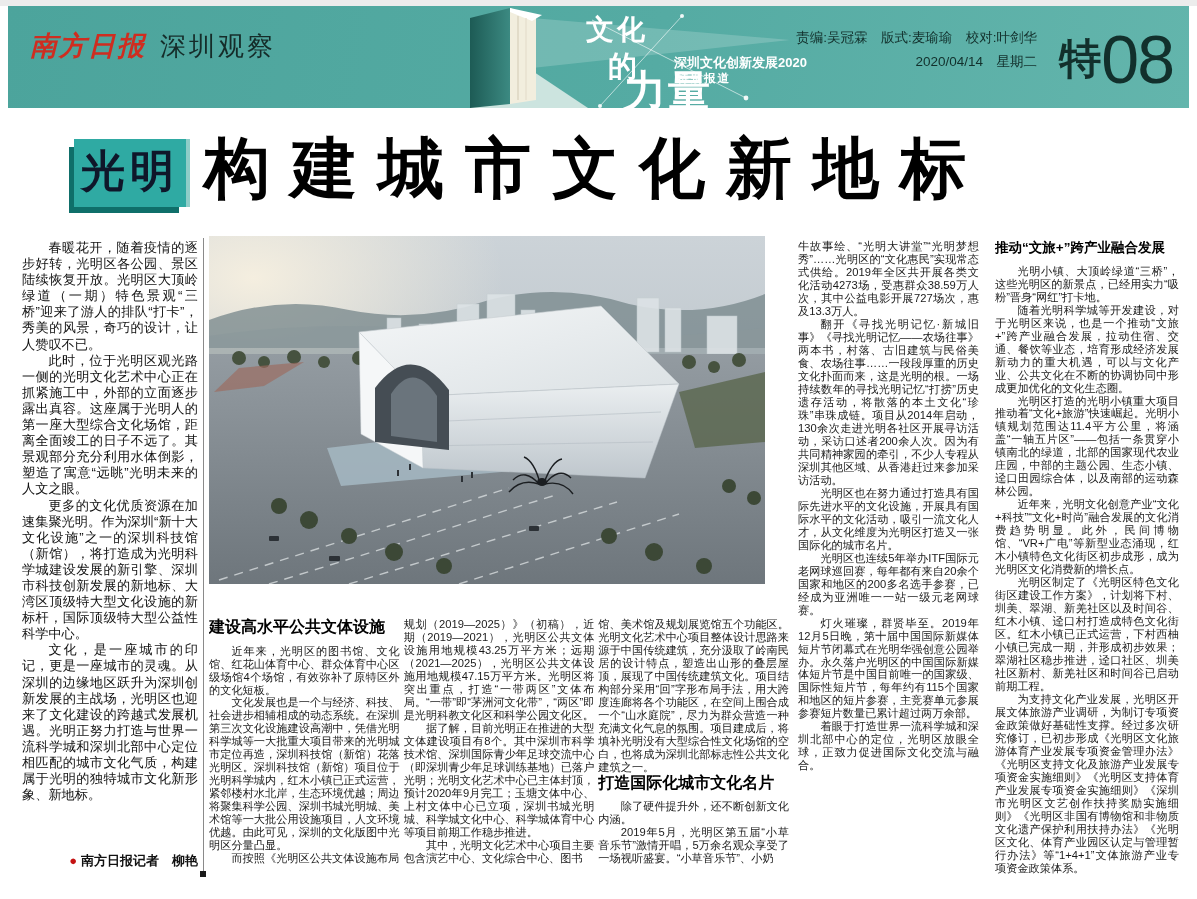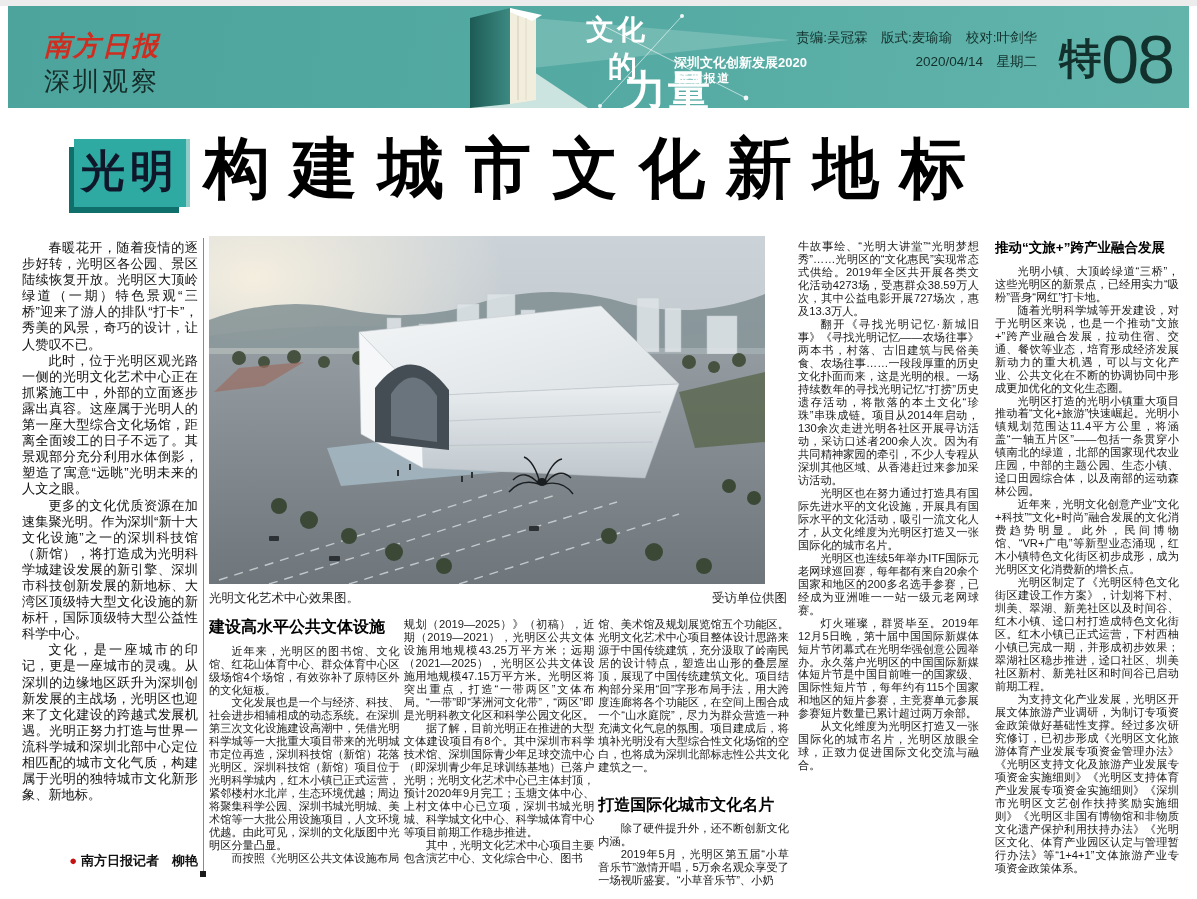--- a/index.html
+++ b/index.html
@@ -3,21 +3,21 @@
 <meta charset="utf-8">
 <style>
   html,body{margin:0;padding:0;background:#e9e9e9;}
   .page{position:relative;width:1197px;height:899px;background:#fff;overflow:hidden;
         font-family:"Liberation Sans",sans-serif;color:#1a1a1a;}
   .topstrip{position:absolute;left:0;top:0;width:1197px;height:6px;background:#ececec;}
 
   
   .banner{position:absolute;left:8px;top:6px;width:1181px;height:102px;
           background:linear-gradient(100deg,#4ca49c 0%,#55aba3 55%,#63b5ac 100%);overflow:hidden;}
-  .brand{position:absolute;left:22px;top:22px;display:flex;align-items:baseline;flex-direction:column;}
+  .brand{position:absolute;left:22px;top:22px;display:flex;align-items:baseline;}
   .brand-logo{font-family:"Liberation Serif",serif;font-weight:900;font-style:italic;
               font-size:27px;color:#cf2d20;letter-spacing:2px;}
   .brand-section{font-size:26px;color:#152c29;margin-left:14px;letter-spacing:3px;font-weight:500;}
   .banner-art{position:absolute;left:462px;top:0;}
   .lockup{position:absolute;left:570px;top:8px;width:260px;height:94px;color:#fff;}
   .lk1{position:absolute;left:8px;top:2px;font-size:28px;font-weight:800;letter-spacing:3px;line-height:1;}
   .lk2{position:absolute;left:30px;top:38px;font-size:29px;font-weight:800;line-height:1;}
   .lk3{position:absolute;left:46px;top:60px;font-size:42px;font-weight:800;letter-spacing:2px;line-height:0.8;}
   .lksub{position:absolute;left:96px;top:40px;font-size:13px;font-weight:700;white-space:nowrap;}
   .lksub2{position:absolute;left:99px;top:57px;font-size:11.5px;font-weight:700;letter-spacing:2px;}
@@ -52,21 +52,21 @@
            justify-content:space-between;font-size:12.5px;color:#222;}
 
   .mid{position:absolute;left:209px;top:618px;width:580px;height:272px;display:flex;gap:4px;}
   .mcol{flex:1;font-size:11.2px;line-height:1.16;overflow:hidden;}
   .col5{position:absolute;left:798px;top:240px;width:181px;height:650px;
         font-size:11.2px;line-height:1.16;}
   .col6{position:absolute;left:995px;top:240px;width:184px;height:650px;
         font-size:11.2px;line-height:1.16;}
   .shead{font-size:16px;font-weight:800;color:#000;margin:0 0 8px;text-indent:0;
          font-family:"Liberation Sans",sans-serif;letter-spacing:0;}
-  .shead.mid2{margin-top:22px;}
+  .shead.mid2{margin-top:0;}
   .shead.small{font-size:13.5px;margin-bottom:9px;}
 </style>
 </head>
 <body>
 
 <div class="page">
   <div class="topstrip"></div>
 
   <div class="banner">
     <svg class="banner-art" width="330" height="102" viewBox="0 0 330 102">
@@ -218,24 +218,20 @@
         <rect x="252" y="240" width="2" height="6"></rect>
           <rect x="262" y="236" width="2" height="6"></rect>
         <rect x="200" y="228" width="2" height="6"></rect>
           <rect x="188" y="234" width="2" height="6"></rect>
         <rect x="320" y="290" width="10" height="5" rx="1"></rect>
           <rect x="120" y="320" width="11" height="5" rx="1"></rect>
         <rect x="60" y="300" width="10" height="5" rx="1"></rect>
       </g>
     </svg>
   </div>
-  <div class="caption">
-    <span>光明文化艺术中心效果图。</span>
-    <span>受访单位供图</span>
-  </div>
 
   <div class="mid">
     <div class="mcol artbody">
       <h3 class="shead">建设高水平公共文体设施</h3>
       <p>近年来，光明区的图书馆、文化馆、红花山体育中心、群众体育中心区级场馆4个场馆，有效弥补了原特区外的文化短板。</p>
       <p>文化发展也是一个与经济、科技、社会进步相辅相成的动态系统。在深圳第三次文化设施建设高潮中，凭借光明科学城等一大批重大项目带来的光明城市定位再造，深圳科技馆（新馆）花落光明区。深圳科技馆（新馆）项目位于光明科学城内，红木小镇已正式运营，紧邻楼村水北岸，生态环境优越；周边将聚集科学公园、深圳书城光明城、美术馆等一大批公用设施项目，人文环境优越。由此可见，深圳的文化版图中光明区分量凸显。</p>
       <p>而按照《光明区公共文体设施布局</p>
     </div>
     <div class="mcol artbody">
       <p class="cont">规划（2019—2025）》（初稿），近期（2019—2021），光明区公共文体设施用地规模43.25万平方米；远期（2021—2025），光明区公共文体设施用地规模47.15万平方米。光明区将突出重点，打造“一带两区”文体布局。“一带”即“茅洲河文化带”，“两区”即是光明科教文化区和科学公园文化区。</p>
@@ -249,21 +245,21 @@
       <p>2019年5月，光明区第五届“小草音乐节”激情开唱，5万余名观众享受了一场视听盛宴。“小草音乐节”、小奶</p>
     </div>
   </div>
 
   <div class="col5 artbody">
     <p class="cont">牛故事绘、“光明大讲堂”“光明梦想秀”……光明区的“文化惠民”实现常态式供给。2019年全区共开展各类文化活动4273场，受惠群众38.59万人次，其中公益电影开展727场次，惠及13.3万人。</p>
     <p>翻开《寻找光明记忆·新城旧事》《寻找光明记忆——农场往事》两本书，村落、古旧建筑与民俗美食、农场往事……一段段厚重的历史文化扑面而来，这是光明的根。一场持续数年的寻找光明记忆“打捞”历史遗存活动，将散落的本土文化“珍珠”串珠成链。项目从2014年启动，130余次走进光明各社区开展寻访活动，采访口述者200余人次。因为有共同精神家园的牵引，不少人专程从深圳其他区域、从香港赶过来参加采访活动。</p>
     <p>光明区也在努力通过打造具有国际先进水平的文化设施，开展具有国际水平的文化活动，吸引一流文化人才，从文化维度为光明区打造又一张国际化的城市名片。</p>
     <p>光明区也连续5年举办ITF国际元老网球巡回赛，每年都有来自20余个国家和地区的200多名选手参赛，已经成为亚洲唯一一站一级元老网球赛。</p>
     <p>灯火璀璨，群贤毕至。2019年12月5日晚，第十届中国国际新媒体短片节闭幕式在光明华强创意公园举办。永久落户光明区的中国国际新媒体短片节是中国目前唯一的国家级、国际性短片节，每年约有115个国家和地区的短片参赛，主竞赛单元参展参赛短片数量已累计超过两万余部。</p>
-    <p>从文化维度为光明区打造又一张国际化的城市名片，光明区放眼全球，正致力促进国际文化交流与融合。</p>
+    <p>着眼于打造世界一流科学城和深圳北部中心的定位，光明区放眼全球，正致力促进国际文化交流与融合。</p>
   </div>
 
   <div class="col6 artbody">
     <h3 class="shead small">推动“文旅+”跨产业融合发展</h3>
     <p>光明小镇、大顶岭绿道“三桥”，这些光明区的新景点，已经用实力“吸粉”晋身“网红”打卡地。</p>
     <p>随着光明科学城等开发建设，对于光明区来说，也是一个推动“文旅+”跨产业融合发展，拉动住宿、交通、餐饮等业态，培育形成经济发展新动力的重大机遇，可以与文化产业、公共文化在不断的协调协同中形成更加优化的文化生态圈。</p>
     <p>光明区打造的光明小镇重大项目推动着“文化+旅游”快速崛起。光明小镇规划范围达11.4平方公里，将涵盖“一轴五片区”——包括一条贯穿小镇南北的绿道，北部的国家现代农业庄园，中部的主题公园、生态小镇、迳口田园综合体，以及南部的运动森林公园。</p>
     <p>近年来，光明文化创意产业“文化+科技”“文化+时尚”融合发展的文化消费趋势明显。此外，民间博物馆、“VR+广电”等新型业态涌现，红木小镇特色文化街区初步成形，成为光明区文化消费新的增长点。</p>
     <p>光明区制定了《光明区特色文化街区建设工作方案》，计划将下村、圳美、翠湖、新羌社区以及时间谷、红木小镇、迳口村打造成特色文化街区。红木小镇已正式运营，下村西柚小镇已完成一期，并形成初步效果；翠湖社区稳步推进，迳口社区、圳美社区新村、新羌社区和时间谷已启动前期工程。</p>
     <p>为支持文化产业发展，光明区开展文体旅游产业调研，为制订专项资金政策做好基础性支撑。经过多次研究修订，已初步形成《光明区文化旅游体育产业发展专项资金管理办法》《光明区支持文化及旅游产业发展专项资金实施细则》《光明区支持体育产业发展专项资金实施细则》《深圳市光明区文艺创作扶持奖励实施细则》《光明区非国有博物馆和非物质文化遗产保护利用扶持办法》《光明区文化、体育产业园区认定与管理暂行办法》等“1+4+1”文体旅游产业专项资金政策体系。</p>

